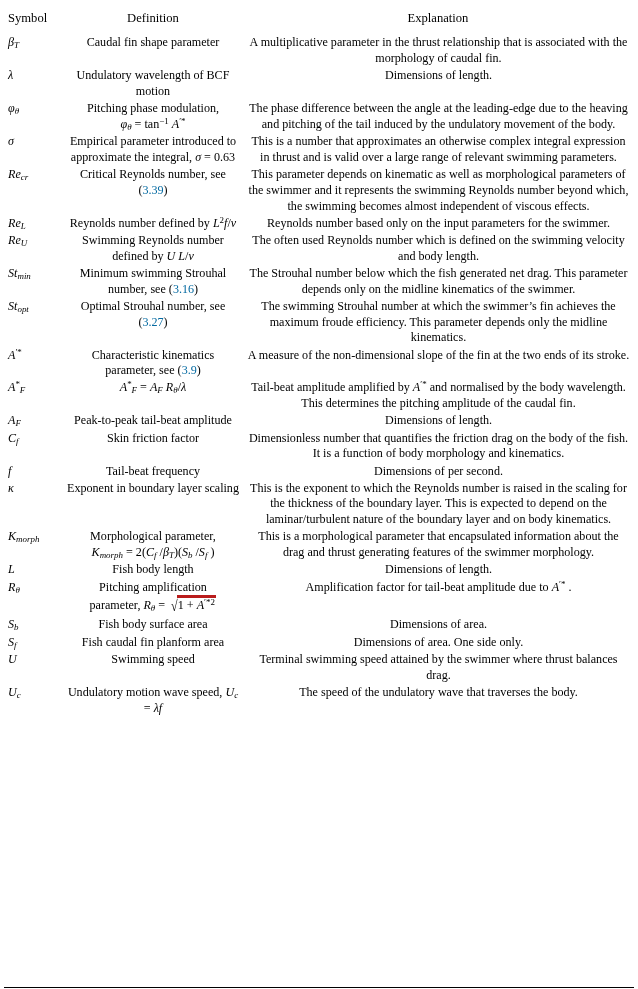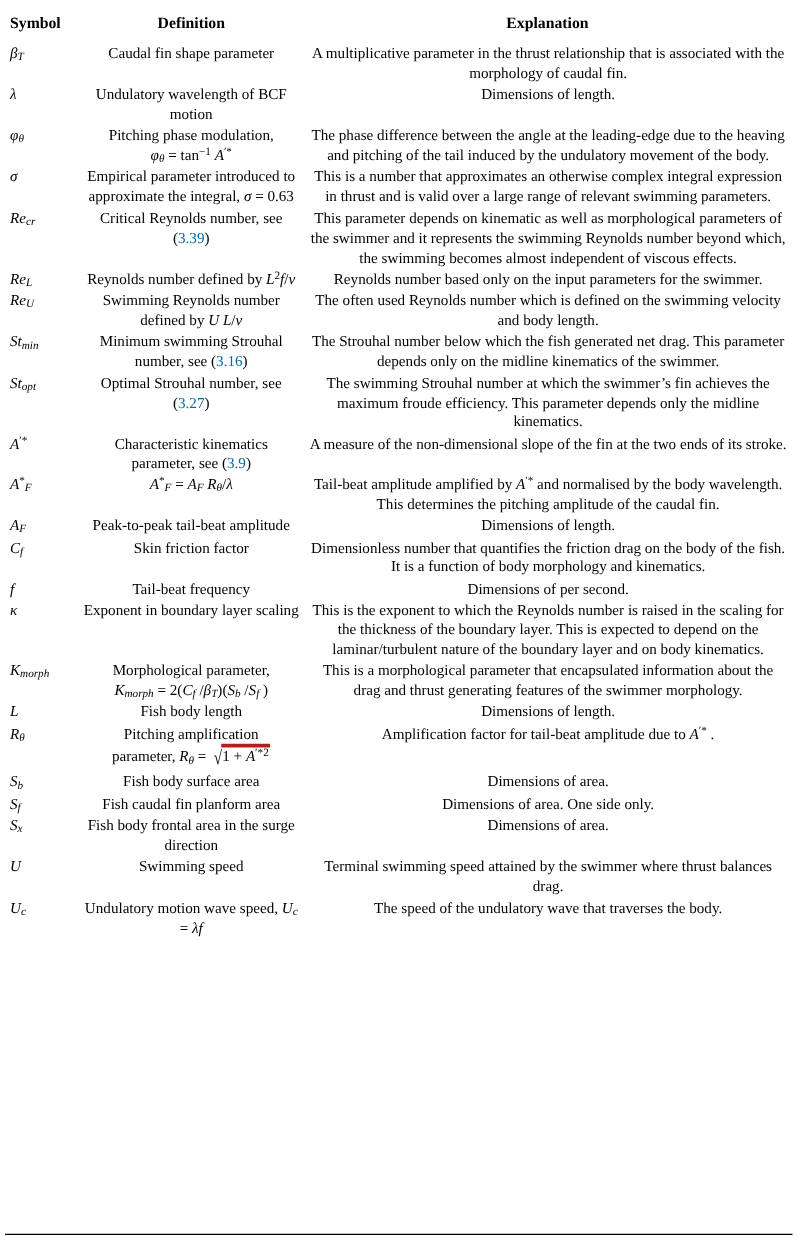--- a/index.html
+++ b/index.html
@@ -27,21 +27,21 @@
     border-collapse: collapse;
     table-layout: fixed;
     font-size: 12.1px;
     line-height: 1.30;
   }
   table.nomenclature col.c-symbol { width: 56px; }
   table.nomenclature col.c-definition { width: 182px; }
   table.nomenclature col.c-explanation { width: 388px; }
 
   thead th {
-    font-weight: bold;
+    font-weight: normal;
     font-size: 12.6px;
     padding: 2px 2px 9px 2px;
     vertical-align: bottom;
   }
   th.h-symbol { text-align: left; padding-left: 2px; }
   th.h-definition { text-align: center; }
   th.h-explanation { text-align: center; }
 
   tbody td {
     vertical-align: top;
@@ -241,25 +241,20 @@
         <td class="definition">Fish body surface area</td>
         <td class="explanation">Dimensions of area.</td>
       </tr>
 
       <tr>
         <td class="symbol"><span class="mi">S</span><sub class="mi">f</sub></td>
         <td class="definition">Fish caudal fin planform area</td>
         <td class="explanation">Dimensions of area. One side only.</td>
       </tr>
 
-      <tr>
-        <td class="symbol"><span class="mi">S</span><sub class="mi">x</sub></td>
-        <td class="definition">Fish body frontal area in the surge direction</td>
-        <td class="explanation">Dimensions of area.</td>
-      </tr>
 
       <tr>
         <td class="symbol"><span class="mi">U</span></td>
         <td class="definition">Swimming speed</td>
         <td class="explanation">Terminal swimming speed attained by the swimmer where thrust balances drag.</td>
       </tr>
 
       <tr>
         <td class="symbol"><span class="mi">U</span><sub class="mi">c</sub></td>
         <td class="definition">Undulatory motion wave speed, <span class="mi">U</span><sub class="mi">c</sub> = <span class="mi">λf</span></td>

